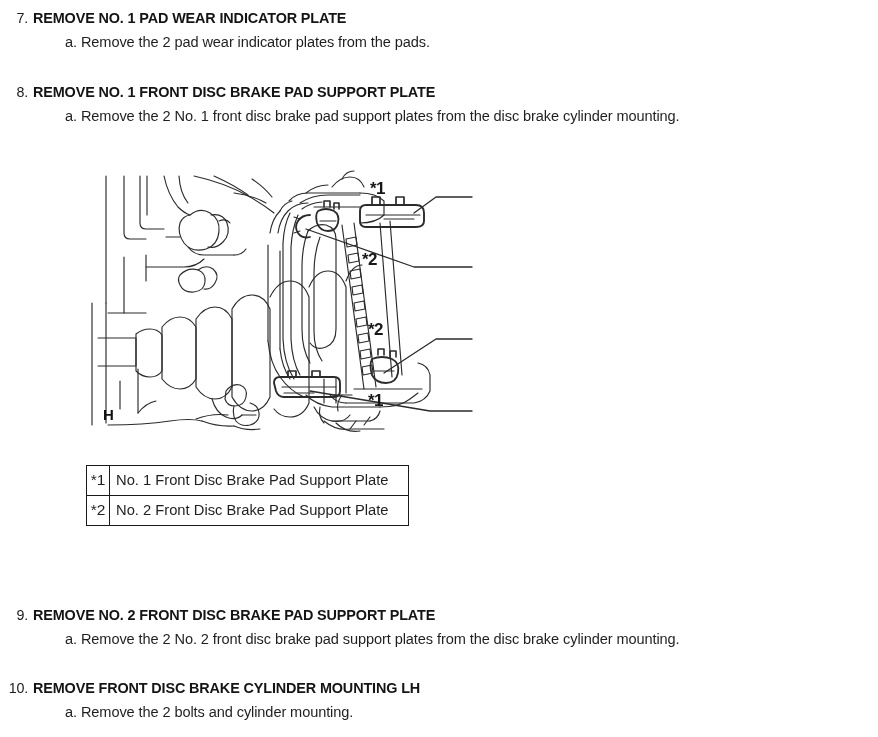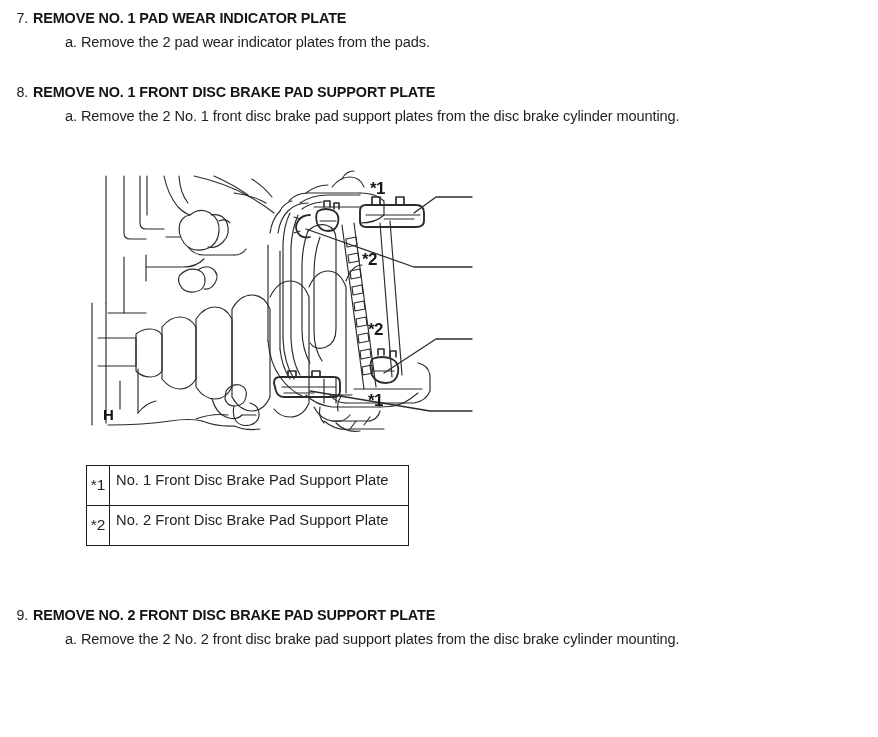--- a/index.html
+++ b/index.html
@@ -112,21 +112,21 @@
     left: 86px;
     top: 465px;
     border-collapse: collapse;
     border: 1px solid #1a1a1a;
   }
   .legend td {
     border: 1px solid #1a1a1a;
     font-size: 15.5px;
     font-weight: 400;
     color: #1f1f1f;
-    padding: 3px 4px 14px 4px;
+    padding: 3px 4px 4px 4px;
     height: 22px;
     line-height: 22px;
     white-space: nowrap;
     transform-origin: left center;
   }
   .legend .key {
     width: 18px;
     text-align: center;
     padding: 3px 2px 4px 2px;
   }
@@ -322,14 +322,21 @@
   </table>
 
   <div class="step" id="step9">
     <div class="step-head">
       <div class="step-num">9.</div>
       <div class="step-title">REMOVE NO. 2 FRONT DISC BRAKE PAD SUPPORT PLATE</div>
     </div>
     <div class="substep">a. Remove the 2 No. 2 front disc brake pad support plates from the disc brake cylinder mounting.</div>
   </div>
 
+  <div class="step" id="step10">
+    <div class="step-head">
+      <div class="step-num">10.</div>
+      <div class="step-title">REMOVE FRONT DISC BRAKE CYLINDER MOUNTING LH</div>
+    </div>
+    <div class="substep">a. Remove the 2 bolts and cylinder mounting.</div>
+  </div>
 
 </div>
 
 </body></html>

